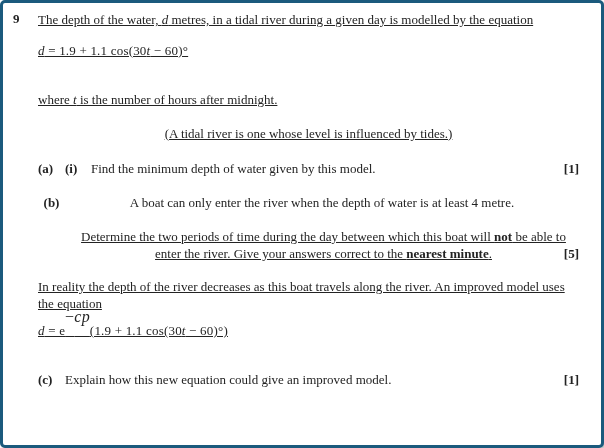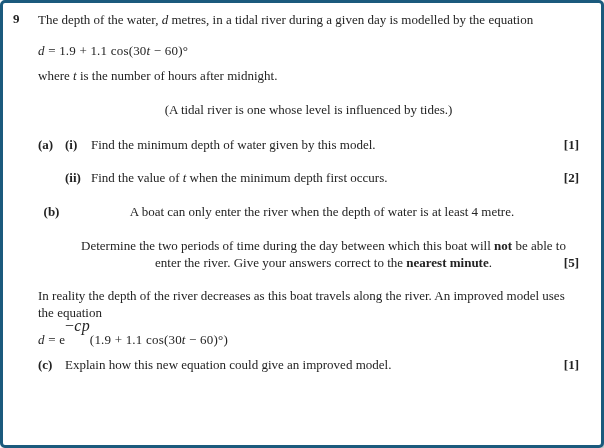--- a/index.html
+++ b/index.html
@@ -20,21 +20,21 @@
   .qnum {
     position: absolute;
     left: 10px;
     top: 8px;
     font-weight: bold;
   }
   .content {
     padding: 8px 22px 0 35px;
     line-height: 17px;
   }
-  .para { margin: 0; }
+  .para { margin: 0; text-decoration: underline; }
   .eq { letter-spacing: 0.2px; }
   i { font-style: italic; }
   b, .bold { font-weight: bold; }
   sup {
     font-size: 16px;
     line-height: 0;
     position: relative;
     top: -0.45em;
   }
   .part-row {
@@ -61,21 +61,21 @@
   .rel { position: relative; }
   .marks-abs {
     position: absolute;
     right: 0;
     bottom: 0;
     font-weight: bold;
   }
   
   .mt10 { margin-top: 10px; }
   .mt14 { margin-top: 14px; }
-  .mt15 { margin-top: 8px; }
+  .mt15 { margin-top: 32px; }
   .mt16 { margin-top: 16px; }
   .mt17 { margin-top: 17px; text-align: center; }
   .mt18 { margin-top: 18px; }
 </style>
 </head>
 <body>
 
 <div class="page">
 
   <div class="qnum">9</div>
@@ -90,26 +90,20 @@
 
     <p class="para mt17">(A tidal river is one whose level is influenced by tides.)</p>
 
     <div class="part-row mt18">
       <span class="plabel">(a)</span>
       <span class="plabel sub">(i)</span>
       <span class="ptext">Find the minimum depth of water given by this model.</span>
       <span class="marks">[1]</span>
     </div>
 
-    <div class="part-row mt16">
-      <span class="plabel"></span>
-      <span class="plabel sub">(ii)</span>
-      <span class="ptext"><span>Find the value of </span><i>t</i><span> when the minimum depth first occurs.</span></span>
-      <span class="marks">[2]</span>
-    </div>
 
     <div class="part-row mt17">
       <span class="plabel">(b)</span>
       <span class="ptext">A boat can only enter the river when the depth of water is at least 4 metre.</span>
     </div>
 
     <div class="rel indent27 mt17">
       <p class="para"><span>Determine the two periods of time during the day between which this boat will </span><b>not</b><span> be able to enter the river. Give your answers correct to the </span><b>nearest minute</b><span>.</span></p>
       <span class="marks-abs">[5]</span>
     </div>

